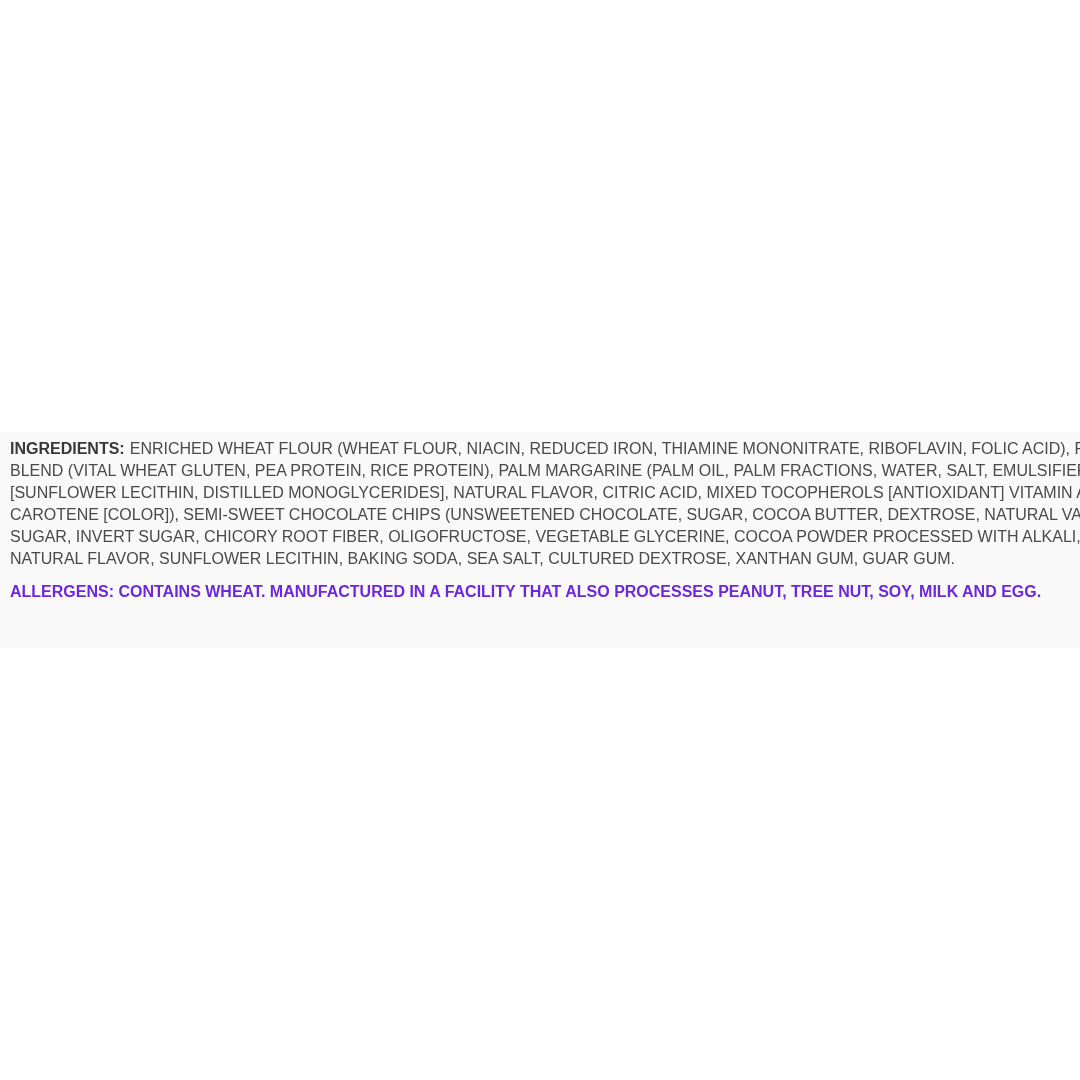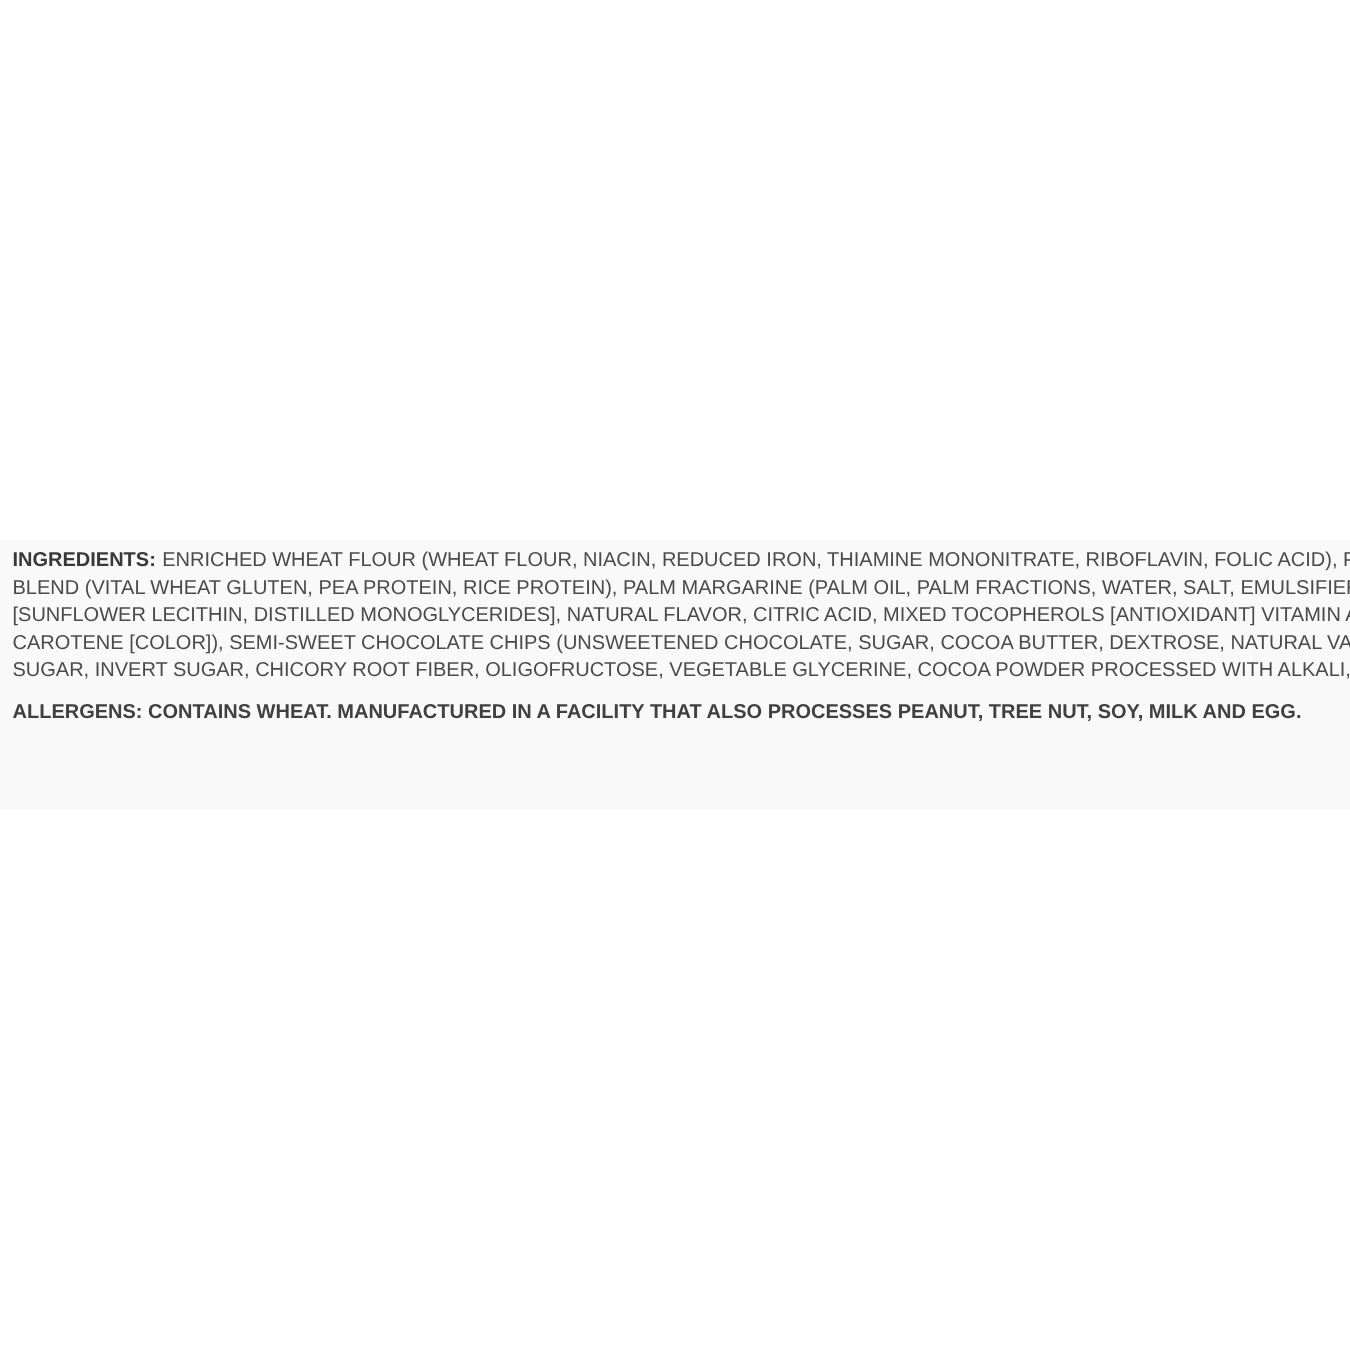--- a/index.html
+++ b/index.html
@@ -41,37 +41,38 @@
   .lbl {
     font-weight: bold;
     color: #383838;
     margin-right: 0.32em;
   }
   .bold-para {
     margin: 0;
     font-size: 16px;
     line-height: 22px;
     font-weight: bold;
-    color: #404040;
+    color: #6d28d9;
     white-space: nowrap;
   }
   .allergens { margin-top: 11px; }
   .nongmo   { margin-top: 8px; }
 </style>
 </head>
 <body>
 
 <main class="page">
   <section class="band">
 
     <p class="ing">
       <span class="line"><strong class="lbl">INGREDIENTS:</strong><span>ENRICHED WHEAT FLOUR (WHEAT FLOUR, NIACIN, REDUCED IRON, THIAMINE MONONITRATE, RIBOFLAVIN, FOLIC ACID), PROTEIN</span></span>
       <span class="line">BLEND (VITAL WHEAT GLUTEN, PEA PROTEIN, RICE PROTEIN), PALM MARGARINE (PALM OIL, PALM FRACTIONS, WATER, SALT, EMULSIFIERS</span>
       <span class="line">[SUNFLOWER LECITHIN, DISTILLED MONOGLYCERIDES], NATURAL FLAVOR, CITRIC ACID, MIXED TOCOPHEROLS [ANTIOXIDANT] VITAMIN A, BETA-</span>
       <span class="line">CAROTENE [COLOR]), SEMI-SWEET CHOCOLATE CHIPS (UNSWEETENED CHOCOLATE, SUGAR, COCOA BUTTER, DEXTROSE, NATURAL VANILLA), CANE</span>
       <span class="line">SUGAR, INVERT SUGAR, CHICORY ROOT FIBER, OLIGOFRUCTOSE, VEGETABLE GLYCERINE, COCOA POWDER PROCESSED WITH ALKALI, MOLASSES,</span>
+      <span class="line">NATURAL FLAVOR, SUNFLOWER LECITHIN, BAKING SODA, SEA SALT, CULTURED DEXTROSE, XANTHAN GUM, GUAR GUM.</span>
     </p>
 
     <p class="bold-para allergens">ALLERGENS: CONTAINS WHEAT. MANUFACTURED IN A FACILITY THAT ALSO PROCESSES PEANUT, TREE NUT, SOY, MILK AND EGG.</p>
 
 
   </section>
 </main>
 
 </body></html>

